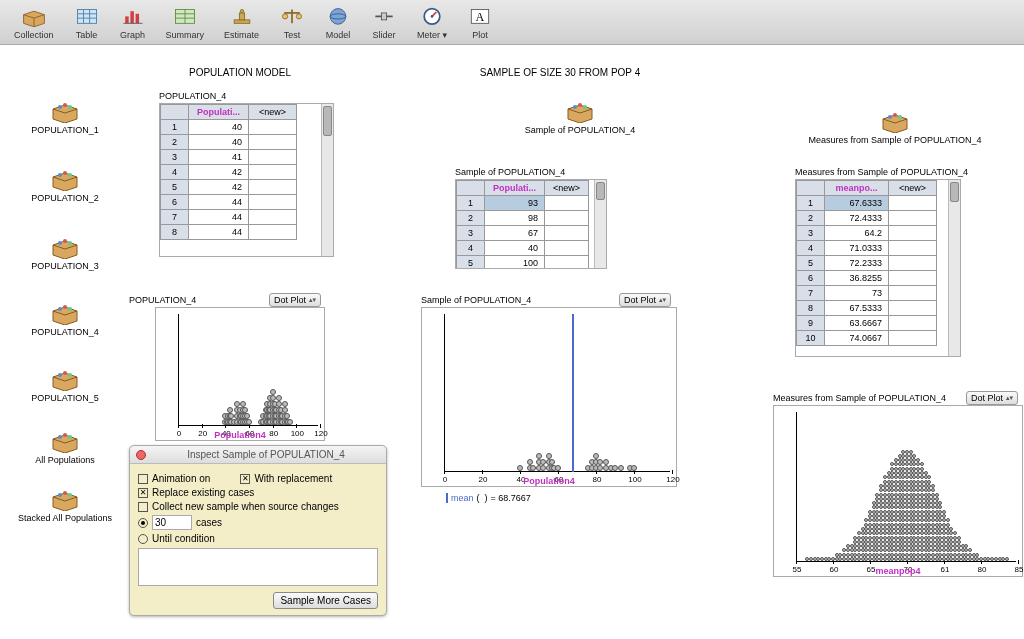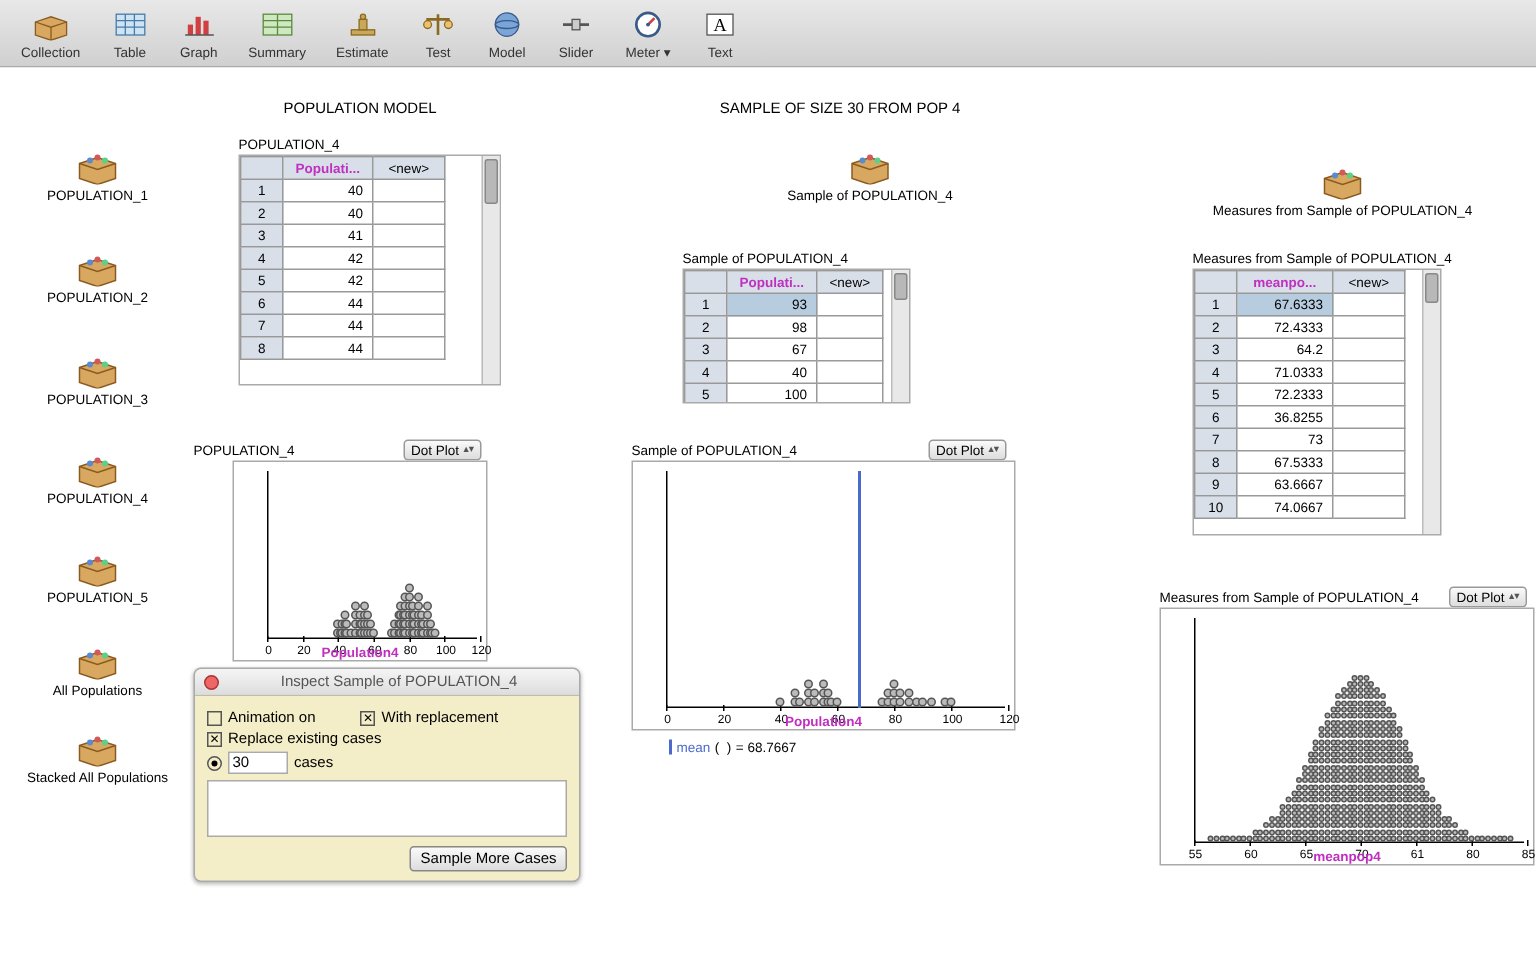--- a/index.html
+++ b/index.html
@@ -165,21 +165,21 @@
       </div>
       <div class="tlabel">Meter ▾</div>
     </div>
   <div class="tool">
       <div class="ticon">
         <svg viewBox="0 0 30 24">
           <rect x="5" y="4" width="20" height="16" fill="#fff" stroke="#555"></rect>
           <text x="15" y="17" font-size="14" text-anchor="middle" font-family="serif">A</text>
         </svg>
       </div>
-      <div class="tlabel">Text</div>
+      <div class="tlabel">Plot</div>
     </div>
 </div>
 
 <div class="workspace">
 
   <div class="section-title" style="position:absolute; left:135px; top:22px; width:210px;">POPULATION MODEL</div>
   <div class="section-title" style="position:absolute; left:440px; top:22px; width:240px;">SAMPLE OF SIZE 30 FROM POP 4</div>
 
   <div id="sidebar-holder">
       <div class="coll-item" style="left: 5px; top: 52px;">
@@ -1192,23 +1192,31 @@
         <span>Animation on</span>
         <span style="width:22px;"></span>
         <span class="chk">✕</span>
         <span>With replacement</span>
       </div>
       <div class="row">
         <span class="chk">✕</span>
         <span>Replace existing cases</span>
       </div>
       <div class="row">
+        <span class="chk"></span>
+        <span>Collect new sample when source changes</span>
+      </div>
+      <div class="row">
         <span class="radio on"></span>
         <input class="num" value="30" style="">
         <span>cases</span>
       </div>
+      <div class="row">
+        <span class="radio"></span>
+        <span>Until condition</span>
+      </div>
       <div class="textarea"></div>
       <button class="sm">Sample More Cases</button>
       <div style="clear:both"></div>
     </div>
   </div>
 
 </div>
 
 </body></html>

